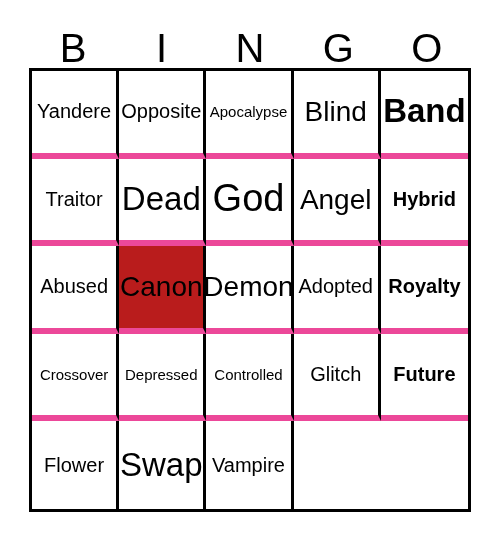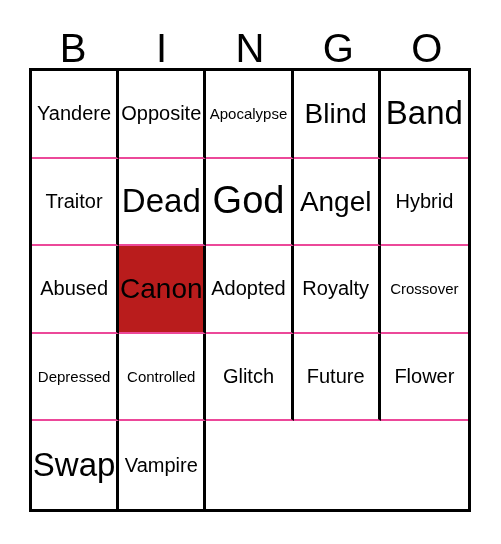--- a/index.html
+++ b/index.html
@@ -44,30 +44,30 @@
     width: 442px;
     height: 444px;
     border: 3px solid #000000;
     box-sizing: border-box;
     display: grid;
     grid-template-columns: repeat(5, 1fr);
     grid-template-rows: repeat(5, 1fr);
   }
   .cell {
     border-right: 3px solid #000000;
-    border-bottom: 2px solid #ec4899;
+    border-bottom: 6px solid #ec4899;
     box-sizing: border-box;
     display: flex;
     align-items: center;
     justify-content: center;
     background: #ffffff;
     overflow: hidden;
     padding: 0 2px;
   }
-  .cell:nth-child(5n) { border-right: none; }
+  .cell:nth-child(5n) { border-right: none; font-weight: bold; }
   .cell:nth-child(n+21) { border-bottom: none; }
 
   .cell.marked { background: #b91c1c; }
 
   .cell-text {
     display: block;
     text-align: center;
     white-space: nowrap;
     line-height: 1.05;
   }
@@ -124,20 +124,23 @@
       <div class="cell">
         <span class="cell-text s-sm">Hybrid</span>
       </div>
       <div class="cell">
         <span class="cell-text s-sm">Abused</span>
       </div>
       <div class="cell marked">
         <span class="cell-text s-md">Canon</span>
       </div>
       <div class="cell">
+        <span class="cell-text s-md">Demon</span>
+      </div>
+      <div class="cell">
         <span class="cell-text s-xs">Adopted</span>
       </div>
       <div class="cell">
         <span class="cell-text s-xs">Royalty</span>
       </div>
       <div class="cell">
         <span class="cell-text s-xxs">Crossover</span>
       </div>
       <div class="cell">
         <span class="cell-text s-xxs">Depressed</span>

